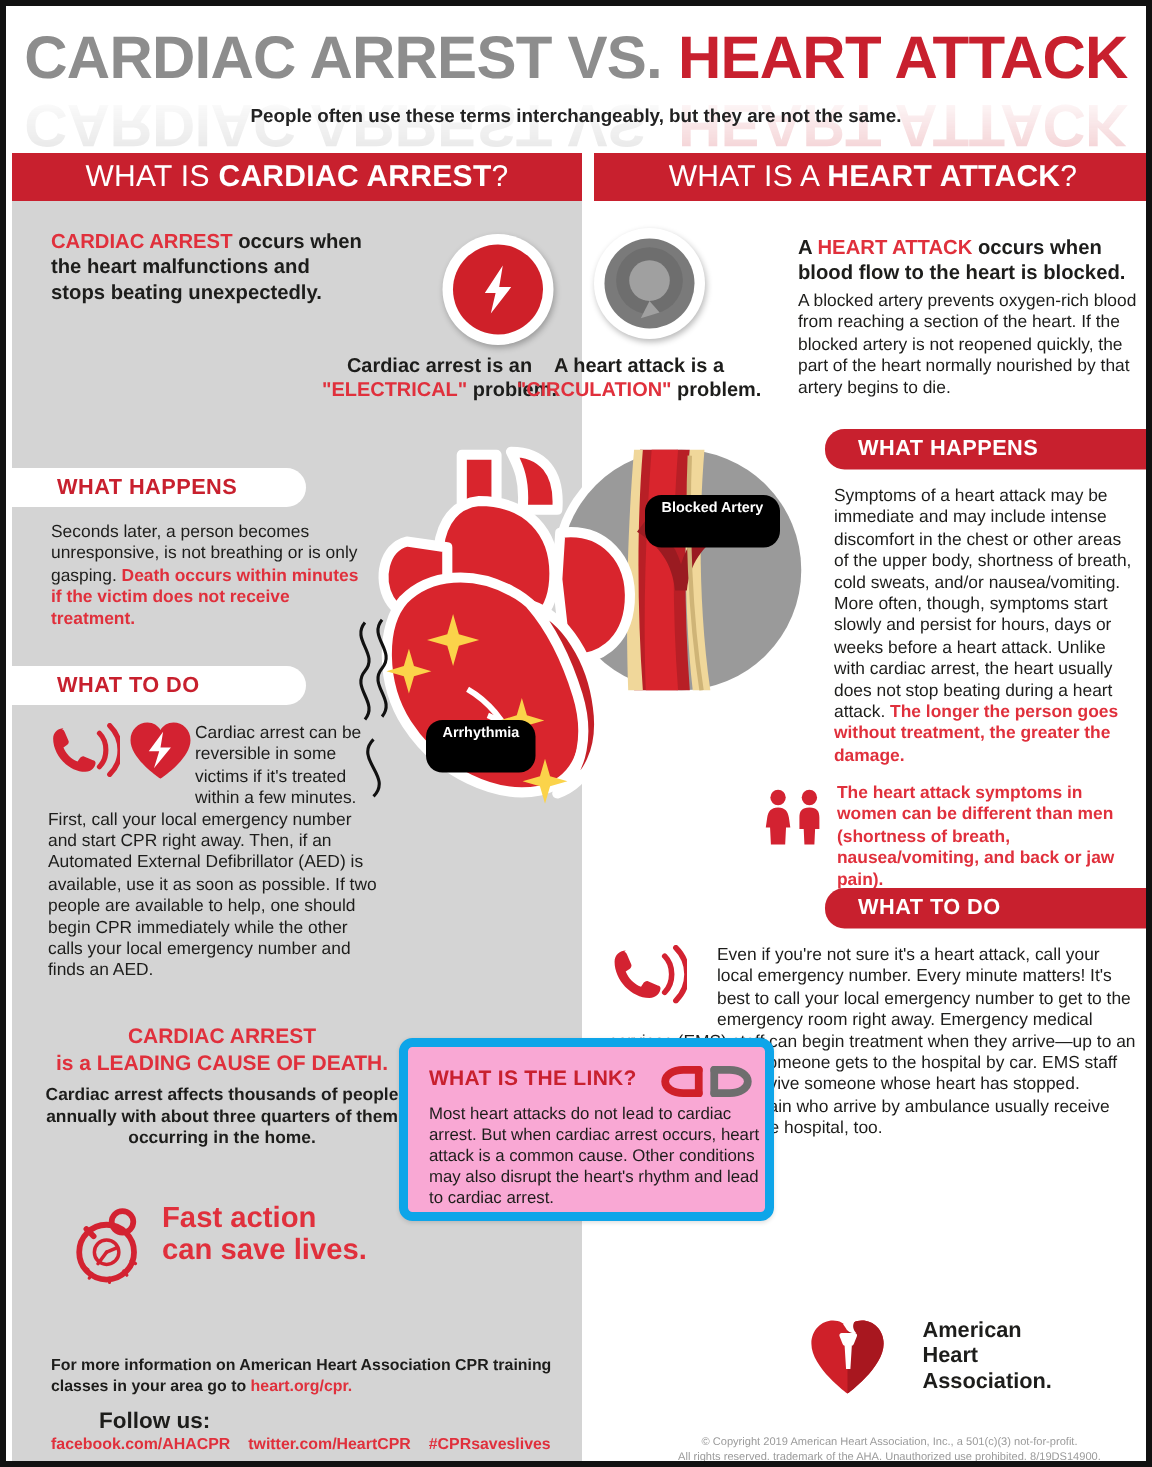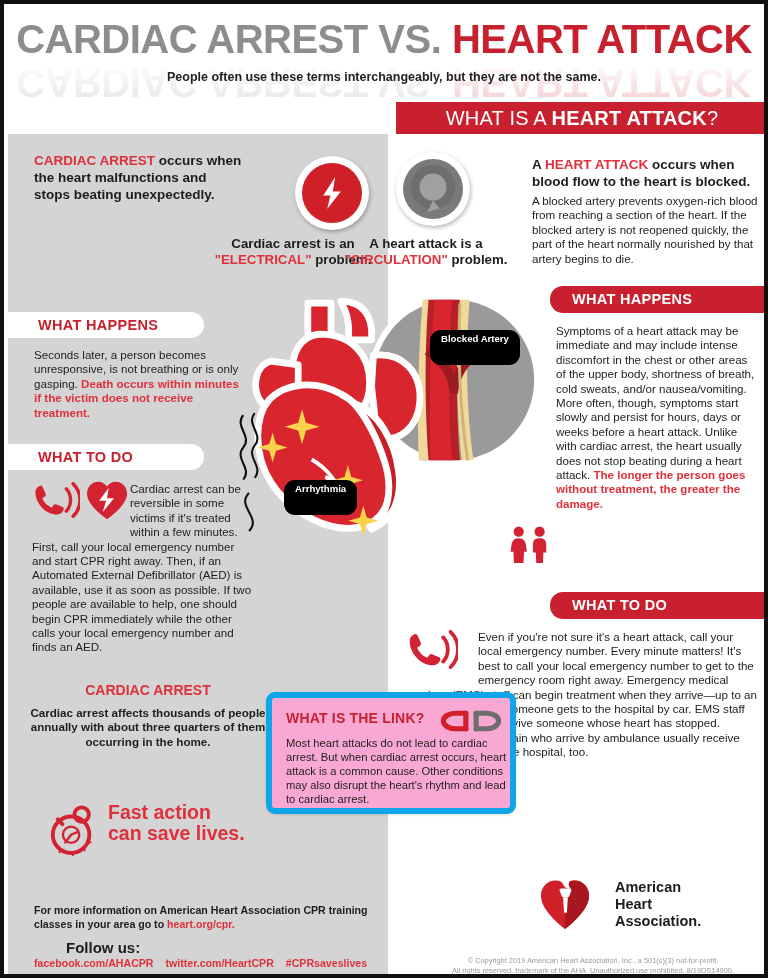--- a/index.html
+++ b/index.html
@@ -199,20 +199,23 @@
   <div class="header">
     <div class="title-reflect" aria-hidden="true">
       <span class="t-gray">CARDIAC ARREST </span><span class="t-vs">VS. </span><span class="t-red">HEART ATTACK</span>
     </div>
     <div class="title">
       <span class="t-gray">CARDIAC ARREST </span><span class="t-vs">VS. </span><span class="t-red">HEART ATTACK</span>
     </div>
     <div class="subtitle">People often use these terms interchangeably, but they are not the same.</div>
   </div>
 
+  <div class="colbar colbar-left">
+    <span>WHAT IS </span><b>CARDIAC ARREST</b><span>?</span>
+  </div>
   <div class="colbar colbar-right">
     <span>WHAT IS A </span><b>HEART ATTACK</b><span>?</span>
   </div>
 
   <div class="panel-left">
 
     <div class="l-lede lede">
       <span class="hl">CARDIAC ARREST</span><span> occurs when the heart malfunctions and stops beating unexpectedly.</span>
     </div>
 
@@ -236,20 +239,21 @@
       </svg>
     </div>
 
     <div class="l-wtd-body body-copy">
       <span class="indent-lines"></span><span>Cardiac arrest can be reversible in some victims if it's treated within a few minutes. First, call your local emergency number and start CPR right away. Then, if an Automated External Defibrillator (AED) is available, use it as soon as possible. If two people are available to help, one should begin CPR immediately while the other calls your local emergency number and finds an AED.</span>
     </div>
 
     <div class="l-cause">
       <div class="big">
         <span>CARDIAC ARREST</span><br>
+        <span>is a LEADING CAUSE OF DEATH.</span>
       </div>
       <div class="sub">Cardiac arrest affects thousands of people annually with about three quarters of them occurring in the home.</div>
     </div>
 
     <div class="l-fast">
       <svg viewBox="0 0 52 56" width="50" height="54">
         <circle cx="24" cy="34" r="19" fill="none" stroke="#d32231" stroke-width="4"></circle>
         <circle cx="24" cy="34" r="8.5" fill="none" stroke="#d32231" stroke-width="2.4"></circle>
         <circle cx="35" cy="13" r="7.5" fill="none" stroke="#d32231" stroke-width="4"></circle>
         <path d="M10 18l5 5" stroke="#d32231" stroke-width="4" stroke-linecap="round"></path>
@@ -288,20 +292,21 @@
     </div>
 
     <div style="position:absolute;left:122px;top:392px;width:44px;height:38px;">
       <svg viewBox="0 0 46 40" width="44" height="38">
         <circle cx="9" cy="6" r="5.4" fill="#d32231"></circle>
         <path d="M9 13c-5 0-7 3-7.6 7l-1 7h3l.6 12h10l.6-12h3l-1-7C16 16 14 13 9 13z" fill="#d32231"></path>
         <circle cx="31" cy="6" r="5.4" fill="#d32231"></circle>
         <path d="M31 13c-5.4 0-7 2.6-7 7v8h3l.5 11h7l.5-11h3v-8c0-4.4-1.6-7-7-7z" fill="#d32231"></path>
       </svg>
     </div>
+    <div class="r-women red-copy">The heart attack symptoms in women can be different than men (shortness of breath, nausea/vomiting, and back or jaw pain).</div>
 
     <div class="pill-red r-wtd-pill">WHAT TO DO</div>
 
     <div style="position:absolute;left:18px;top:496px;width:62px;height:42px;">
       <svg viewBox="0 0 56 42" width="52" height="39">
         <path d="M12 4c-4 0-8 3-8 8 0 13 12 26 25 26 5 0 8-4 8-7 0-1-1-2-2-2l-7-3c-1-.4-2 0-3 1l-2 3c-5-2-9-6-11-11l3-2c1-1 1.4-2 1-3l-3-7c-.4-1-1-2-2-2z" fill="#d32231"></path>
         <path d="M40 8c3 3 5 8 5 13s-2 10-5 13" stroke="#d32231" stroke-width="4" fill="none" stroke-linecap="round"></path>
         <path d="M48 2c5 5 8 12 8 19s-3 14-8 19" stroke="#d32231" stroke-width="4" fill="none" stroke-linecap="round"></path>
       </svg>
     </div>

